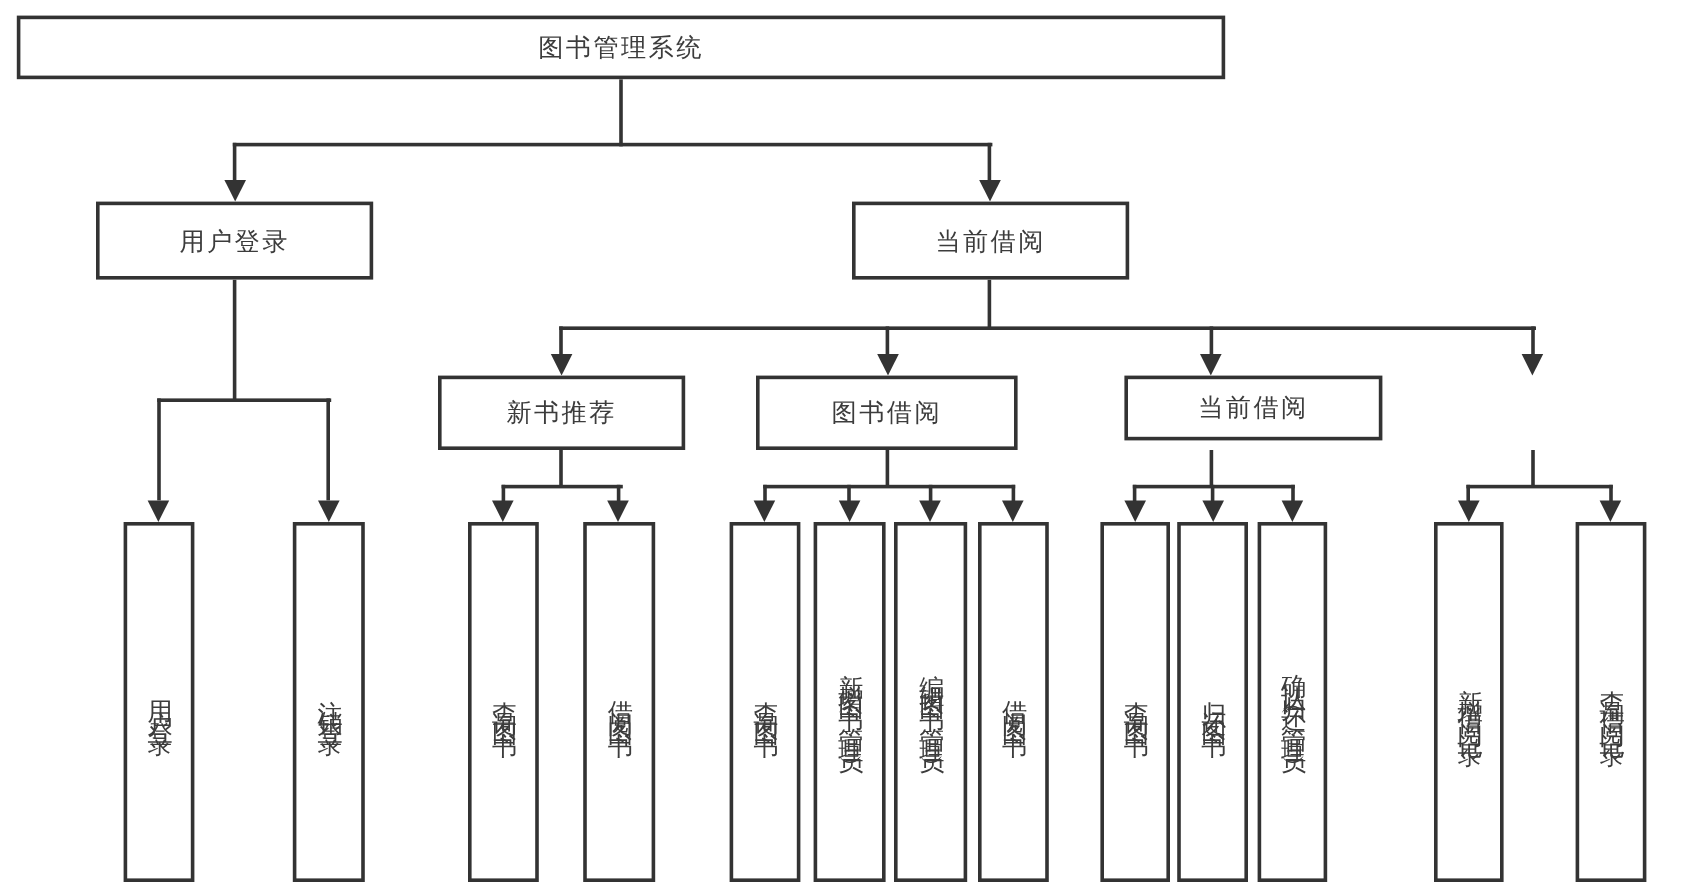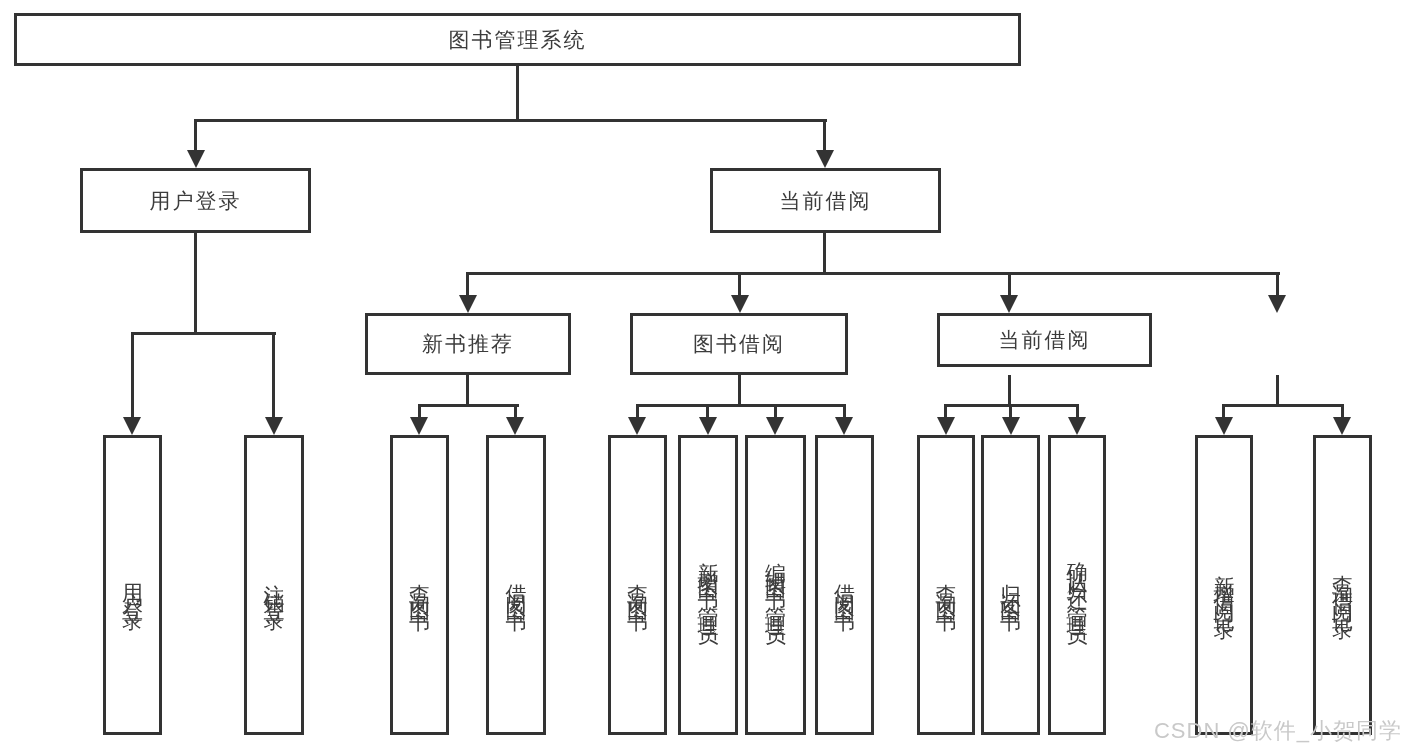--- a/index.html
+++ b/index.html
@@ -116,15 +116,14 @@
   <div class="box-v" style="left:745px;top:435px;width:61px;height:300px">编辑图书（管理员）</div>
   <div class="box-v" style="left:815px;top:435px;width:59px;height:300px">借阅图书</div>
 
   <div class="box-v" style="left:917px;top:435px;width:58px;height:300px">查询图书</div>
   <div class="box-v" style="left:981px;top:435px;width:59px;height:300px">归还图书</div>
   <div class="box-v" style="left:1048px;top:435px;width:58px;height:300px">确认归还（管理员）</div>
 
   <div class="box-v" style="left:1195px;top:435px;width:58px;height:300px">新增借阅记录</div>
   <div class="box-v" style="left:1313px;top:435px;width:59px;height:300px">查询借阅记录</div>
 
-  <div class="watermark">CSDN @软件_小贺同学</div>
 
 </div>
 
 </body></html>

